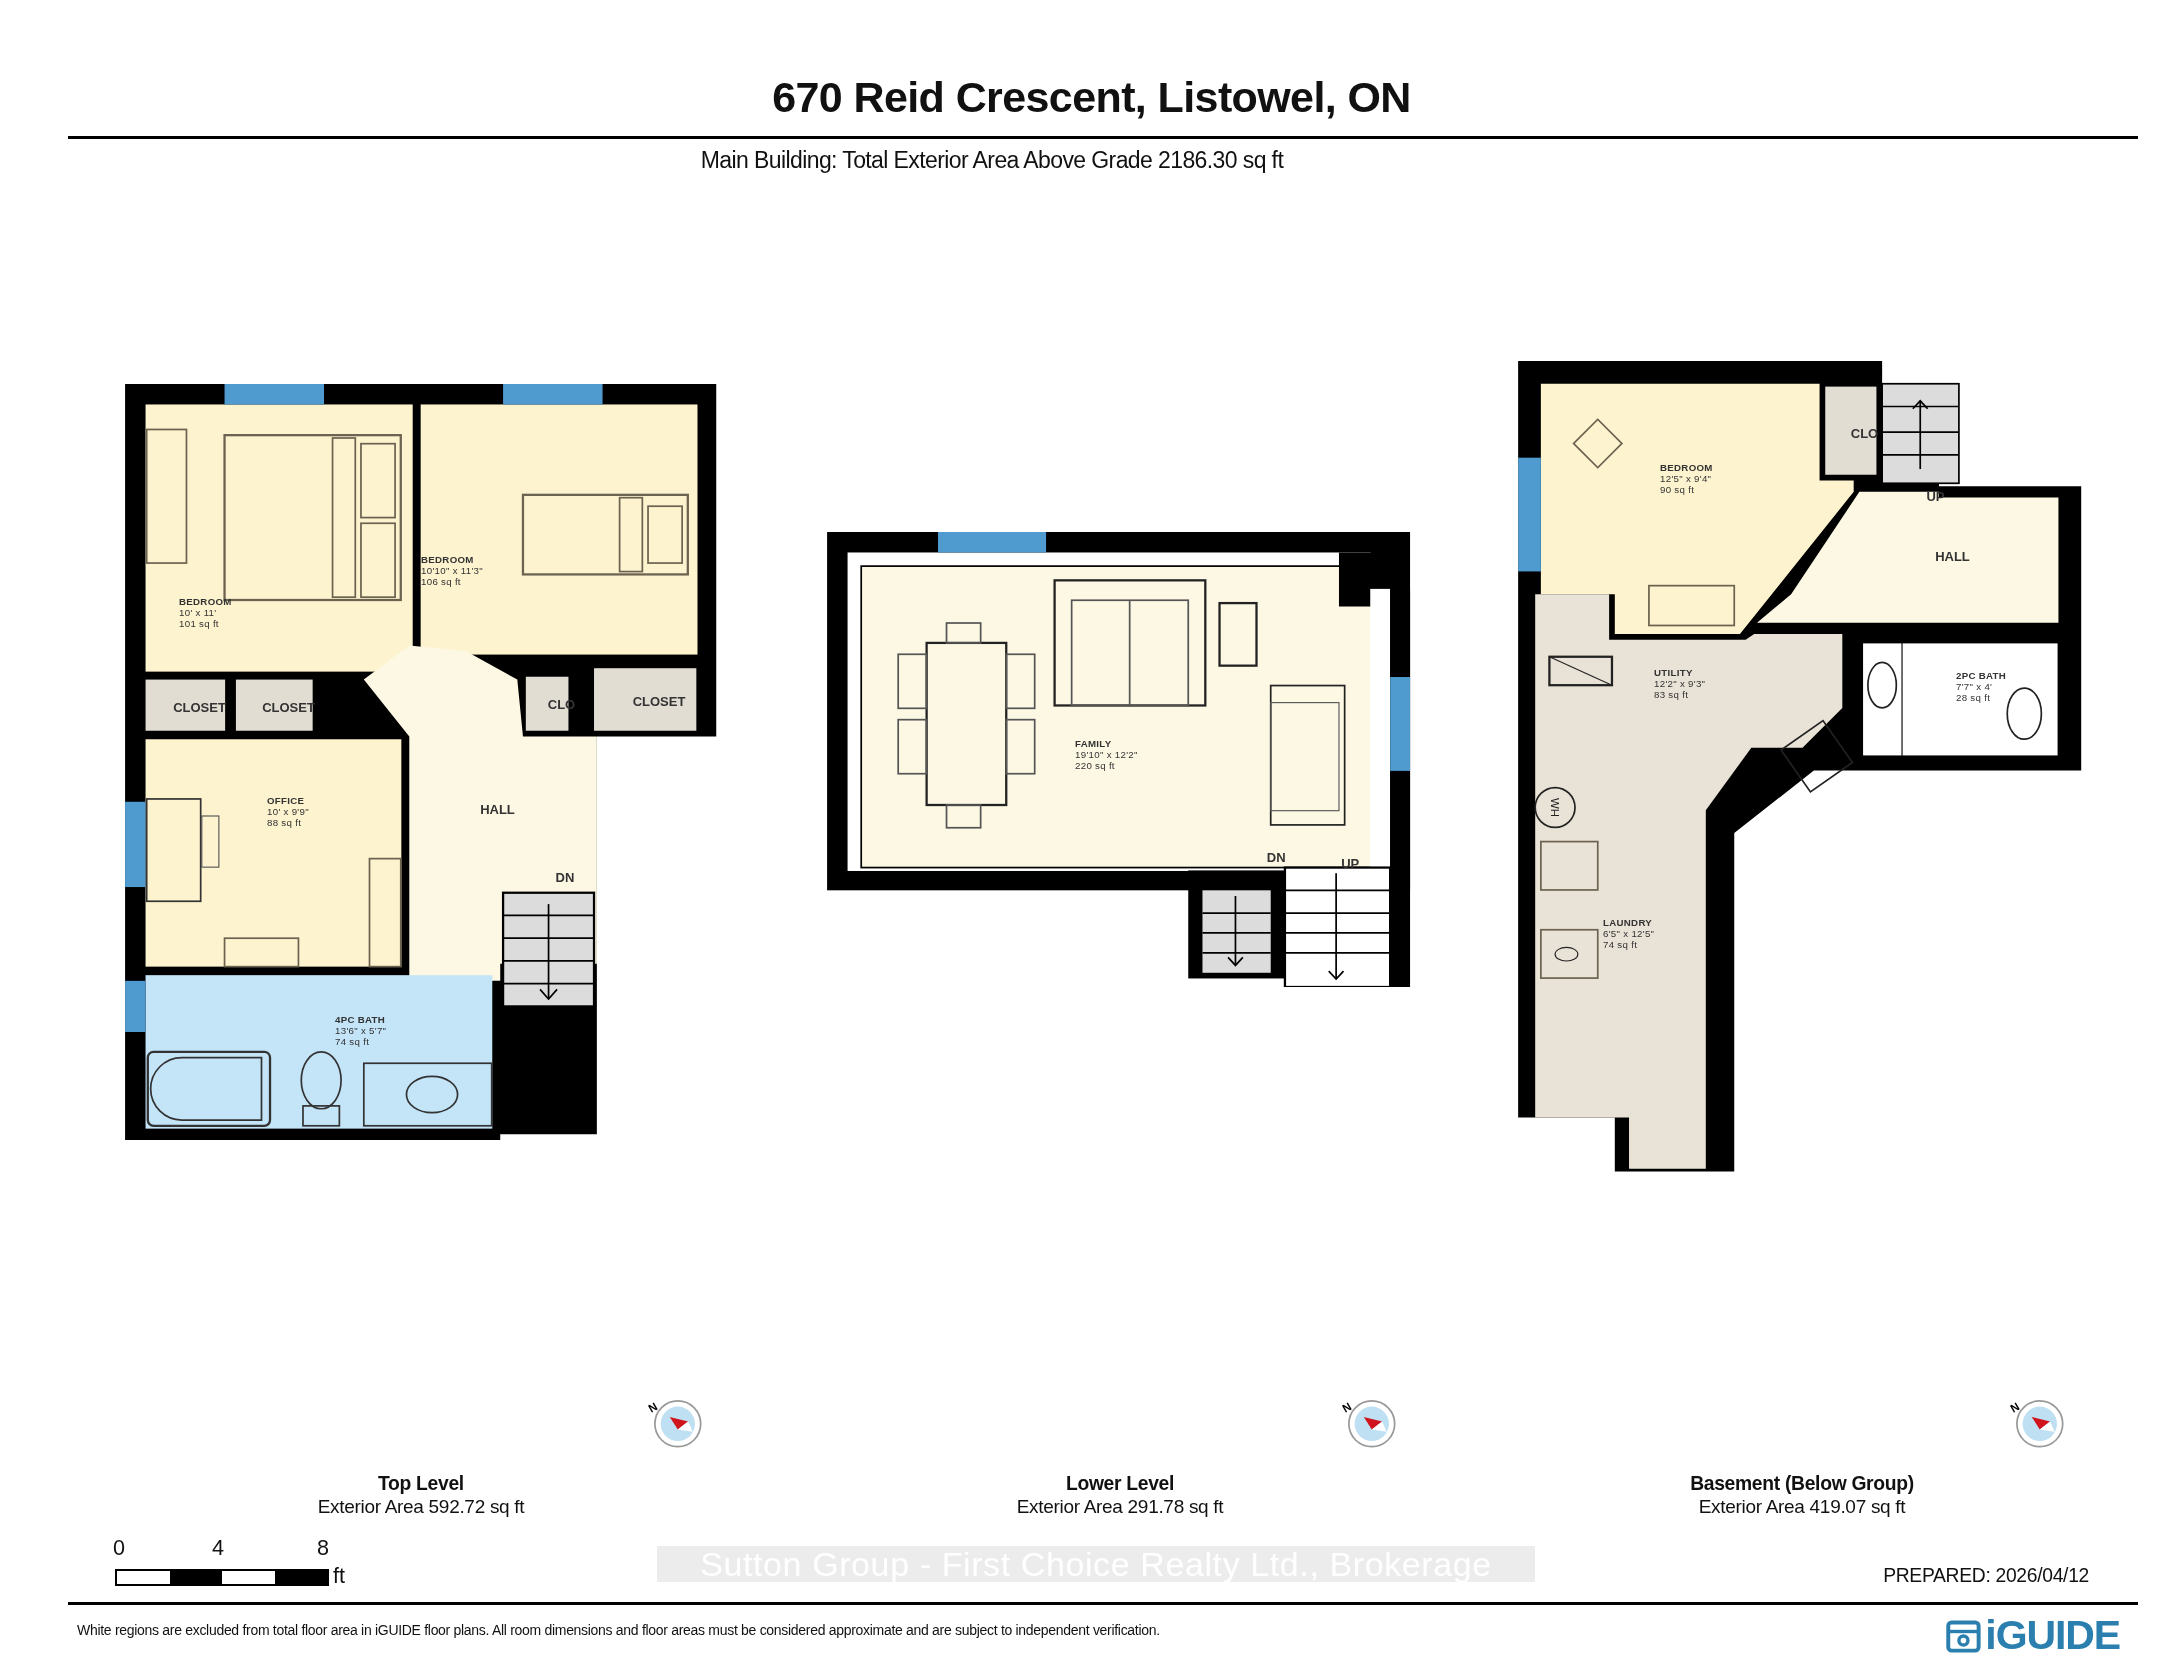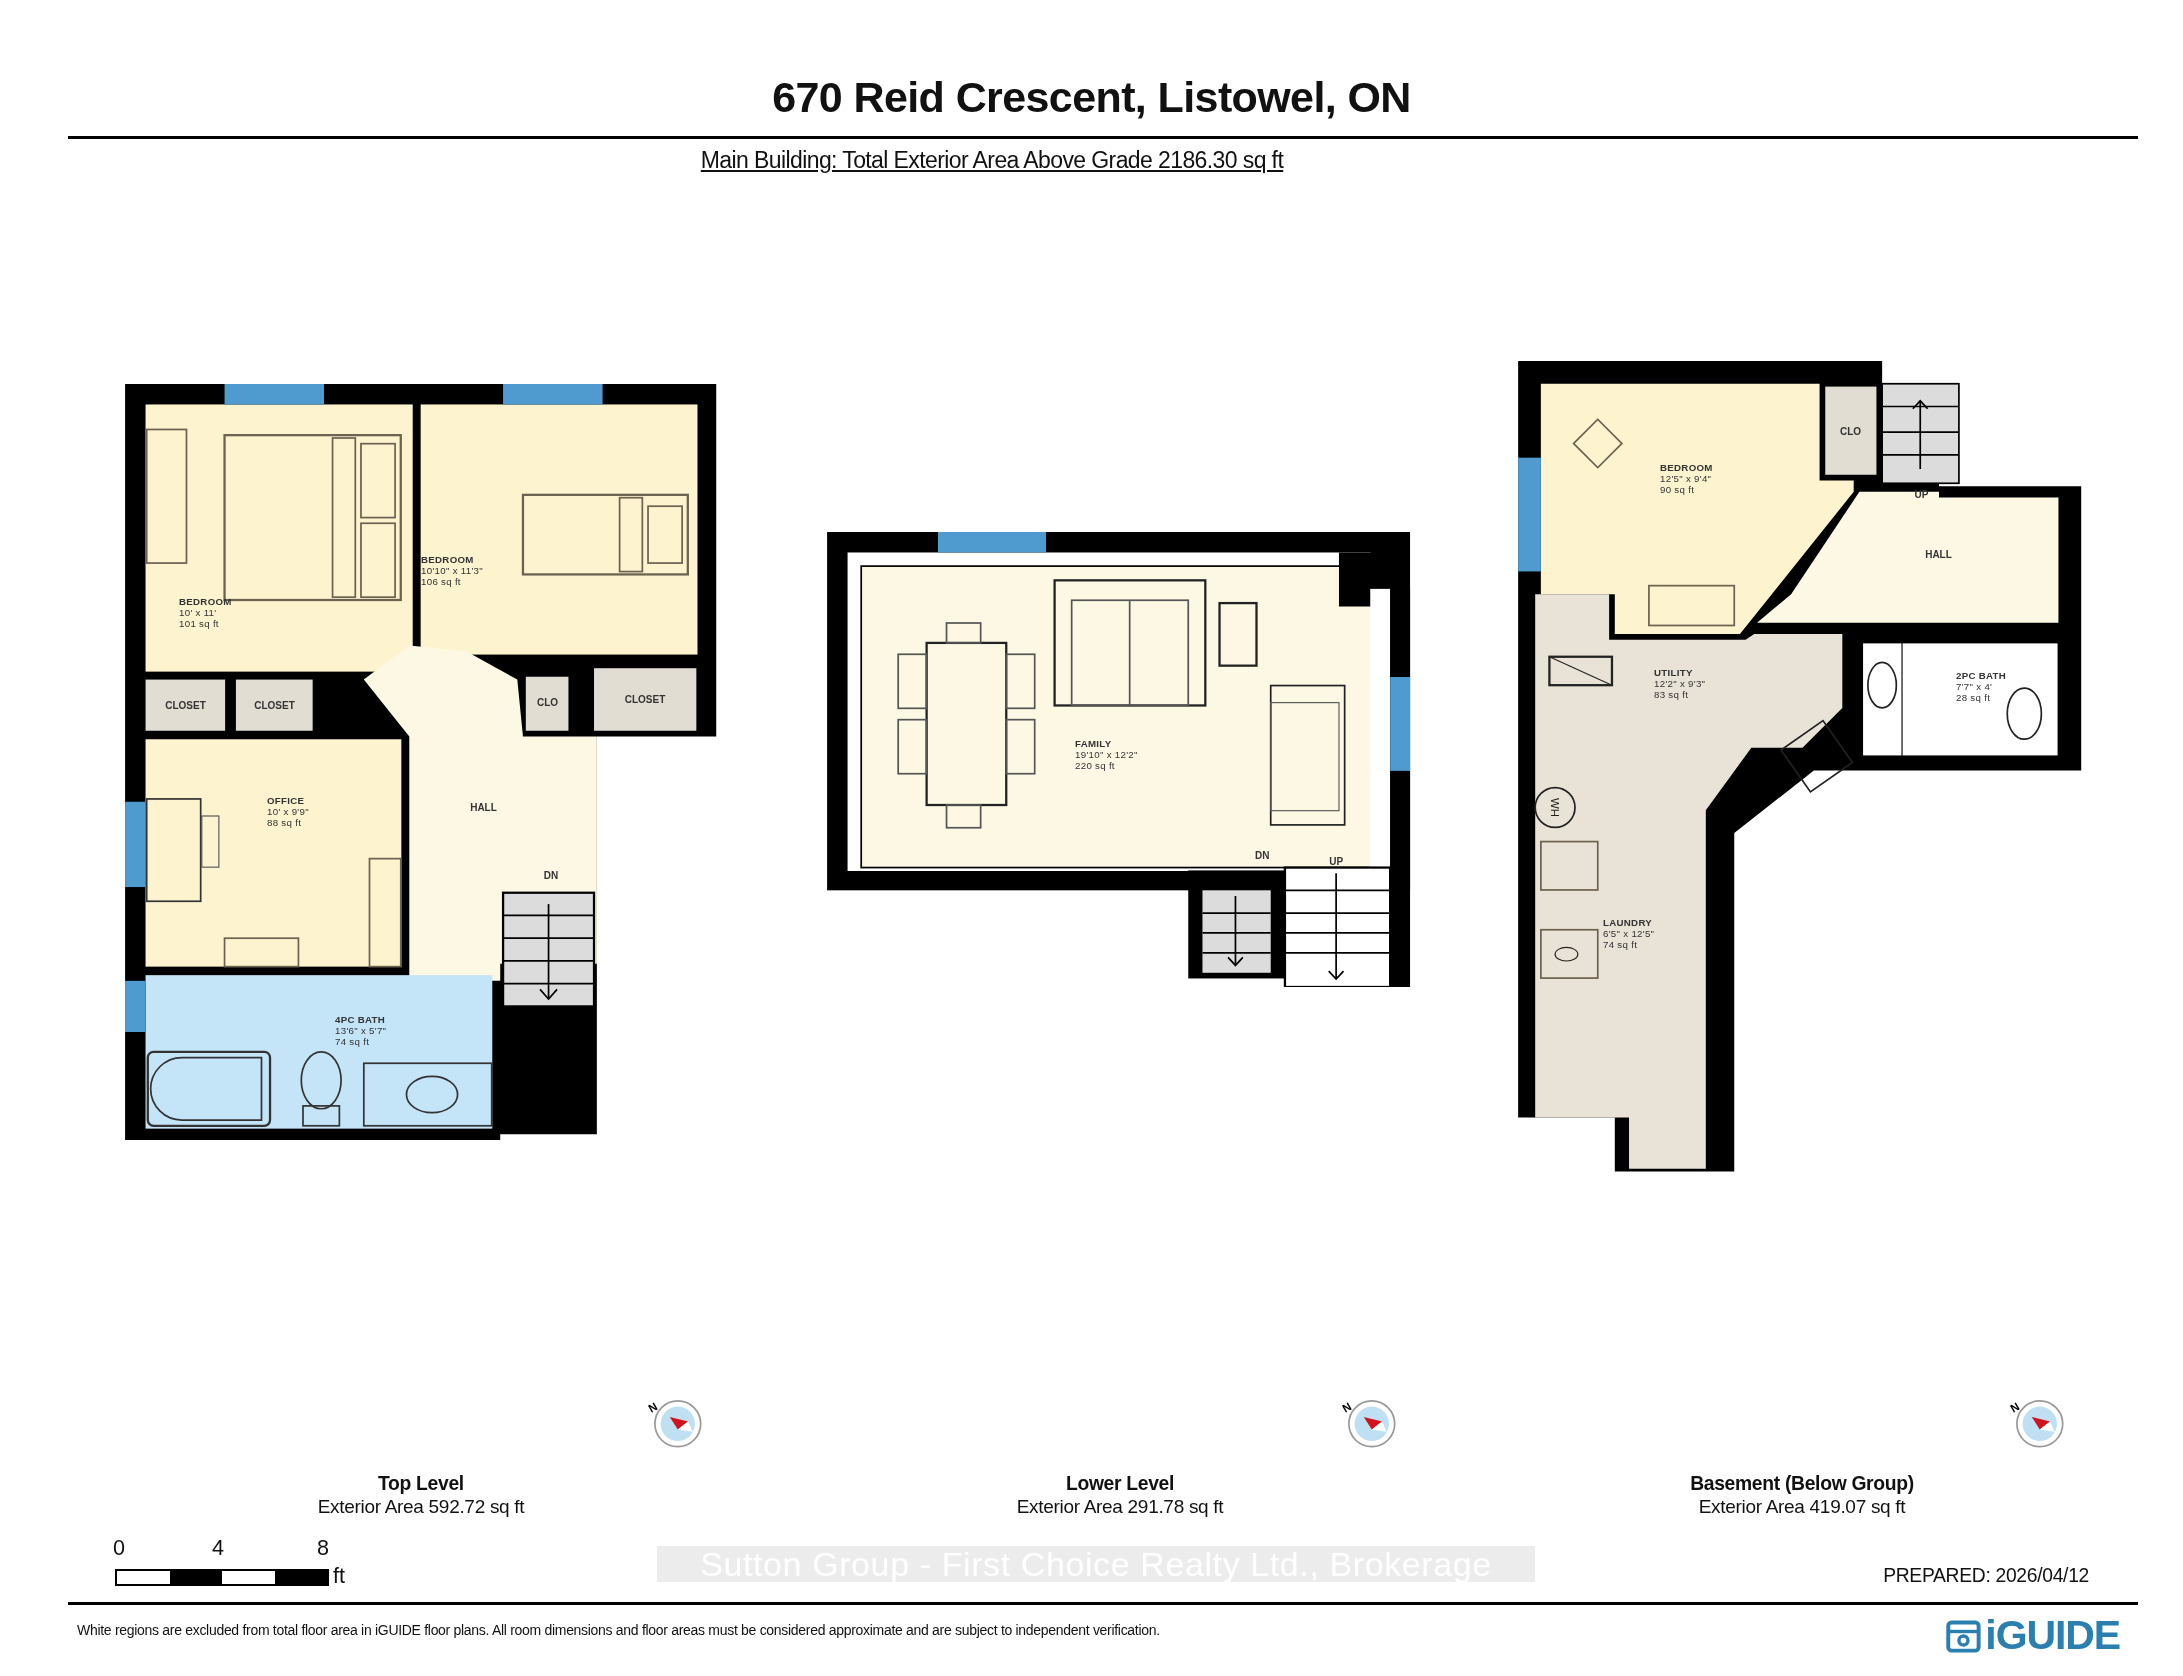--- a/index.html
+++ b/index.html
@@ -1,23 +1,23 @@
 <!DOCTYPE html>
 <html style="font-size:9px"><head>
 <meta charset="utf-8">
 <style>
   html, body { margin:0; padding:0; background:#ffffff; }
   body { width:2183px; height:1676px; position:relative; overflow:hidden; font-family:"Liberation Sans", sans-serif; color:#111; }
   .abs { position:absolute; }
   .title { left:0; width:2183px; top:73px; text-align:center; font-size:43px; font-weight:bold; letter-spacing:-0.6px; }
   .rule { left:68px; width:2070px; height:3.4px; background:#000; }
-  .subtitle { left:0; width:1984px; top:147px; text-align:center; font-size:23px; letter-spacing:-0.6px;text-decoration:underline; }
+  .subtitle { left:0; width:1984px; top:147px; text-align:center; font-size:23px; letter-spacing:-0.6px; }
   .room-label { position:absolute; text-align:left; font-size:9.7px; line-height:10.8px; font-weight:bold; color:#333; letter-spacing:0.3px; }
   .room-label span { display:block; font-weight:normal; }
-  .small-label { position:absolute; font-size:10px; font-weight:bold; color:#333; text-align:center; }
+  .small-label { position:absolute; font-size:13px; font-weight:bold; color:#333; text-align:center;margin-left:14px; }
   .level-name { position:absolute; text-align:center; font-size:19.3px; font-weight:bold; width:398px; letter-spacing:-0.3px; }
   .level-area { position:absolute; text-align:center; font-size:19px; width:398px; letter-spacing:-0.3px; }
   .scale-num { position:absolute; font-size:21.6px; }
   .watermark { position:absolute; left:657px; top:1546px; width:878px; height:36px; background:#ececec; color:#fff; font-size:34px; line-height:36px; text-align:center; letter-spacing:0.6px; }
   .prepared { position:absolute; right:94px; top:1565px; font-size:19.3px; letter-spacing:-0.3px; }
   .disclaimer { position:absolute; left:77px; top:1622px; font-size:14px; letter-spacing:-0.3px; }
   .logo { position:absolute; right:63px; top:1612px; font-size:41px; color:#2a7fae; font-weight:bold; letter-spacing:-1.1px; display:flex; align-items:center; }
   .compass { position:absolute; width:55px; height:55px; }
   svg { display:block; }
 </style>

